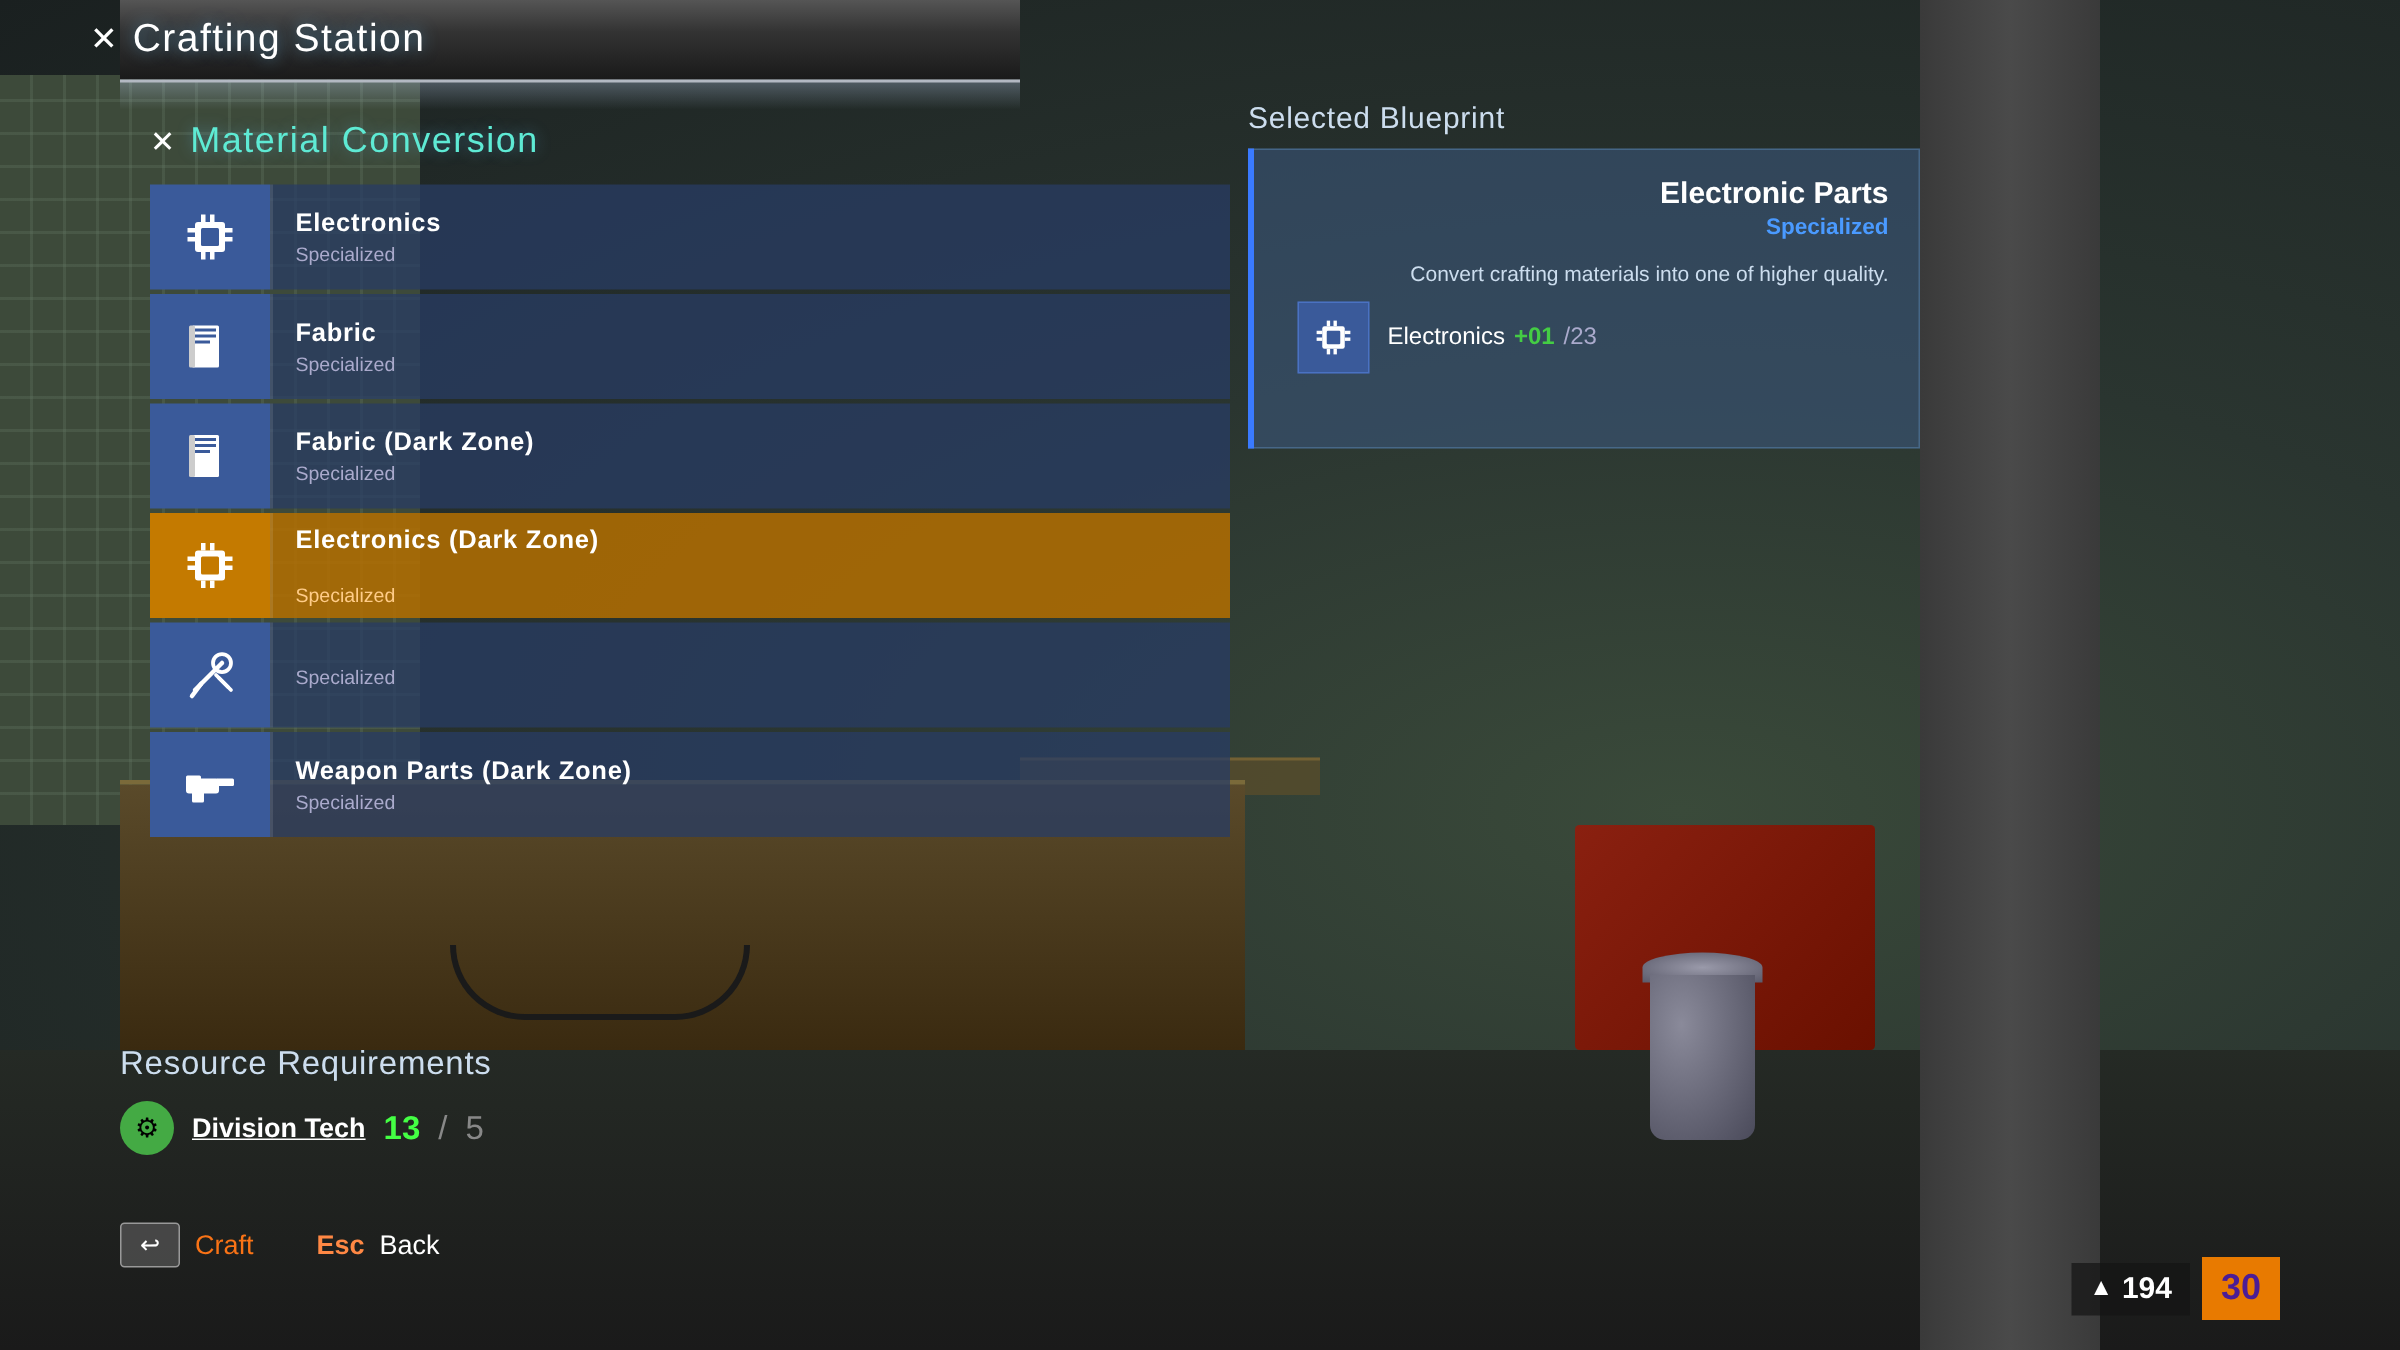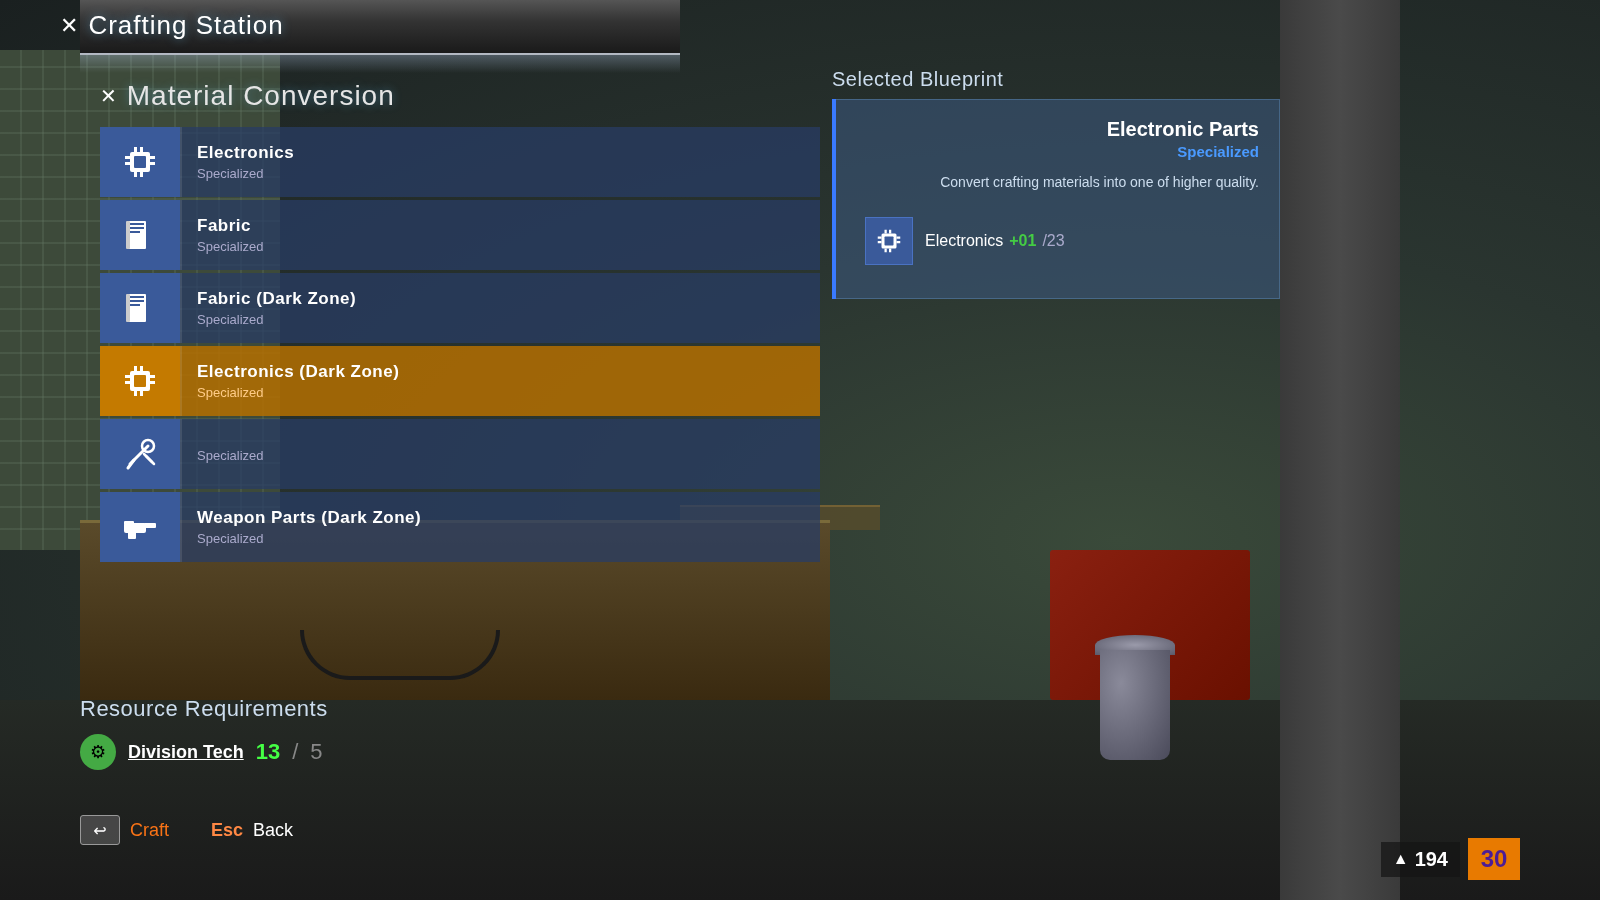--- a/index.html
+++ b/index.html
@@ -119,22 +119,22 @@
       gap: 10px;
       margin-bottom: 15px;
     }
 
     .panel-title-icon {
       color: #ffffff;
       font-size: 20px;
     }
 
     .panel-title-text {
-      color: #e5e5e5;
-      font-size: 28px;
+      color: #5eead4;
+      font-size: 24px;
       font-weight: 300;
       letter-spacing: 1px;
       text-shadow: 0 0 10px rgba(100,200,255,0.4);
     }
 
     
     .craft-list {
       display: flex;
       flex-direction: column;
       gap: 3px;
@@ -174,20 +174,21 @@
       justify-content: center;
       border-left: 2px solid rgba(255,255,255,0.1);
     }
 
     .craft-item.active .craft-item-icon {
       background: #c47a00;
     }
 
     .craft-item.active .craft-item-content {
       background: rgba(180, 110, 0, 0.85);
+      justify-content: space-between;
     }
 
     .craft-item-name {
       color: #ffffff;
       font-size: 17px;
       font-weight: bold;
       letter-spacing: 0.5px;
     }
 
     .craft-item-sub {
@@ -247,21 +248,21 @@
       color: #4a9aff;
       font-size: 15px;
       font-weight: bold;
       margin-bottom: 12px;
     }
 
     .blueprint-description {
       color: #ccddee;
       font-size: 14px;
       line-height: 1.5;
-      margin-bottom: 24px;
+      margin-bottom: 8px;
     }
 
     .blueprint-output {
       display: flex;
       align-items: center;
       gap: 12px;
       margin-top: 8px;
     }
 
     .blueprint-output-icon {

